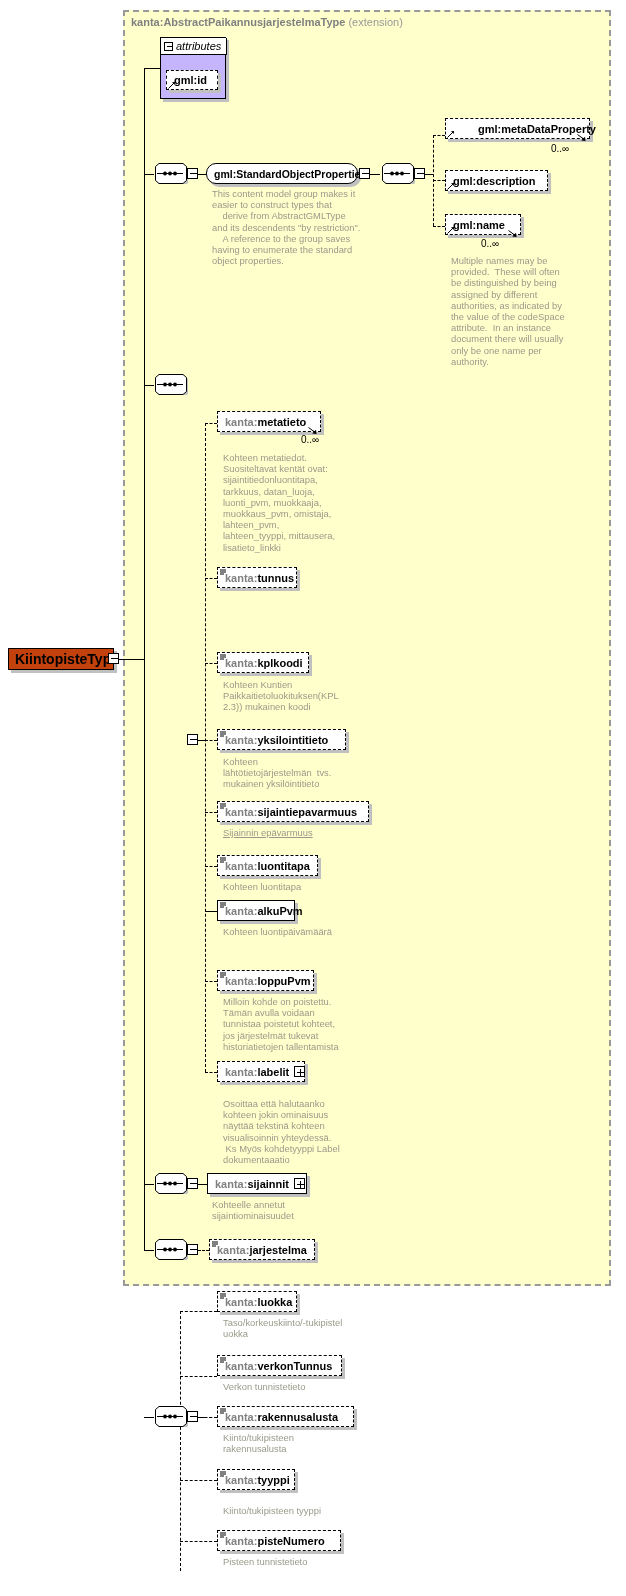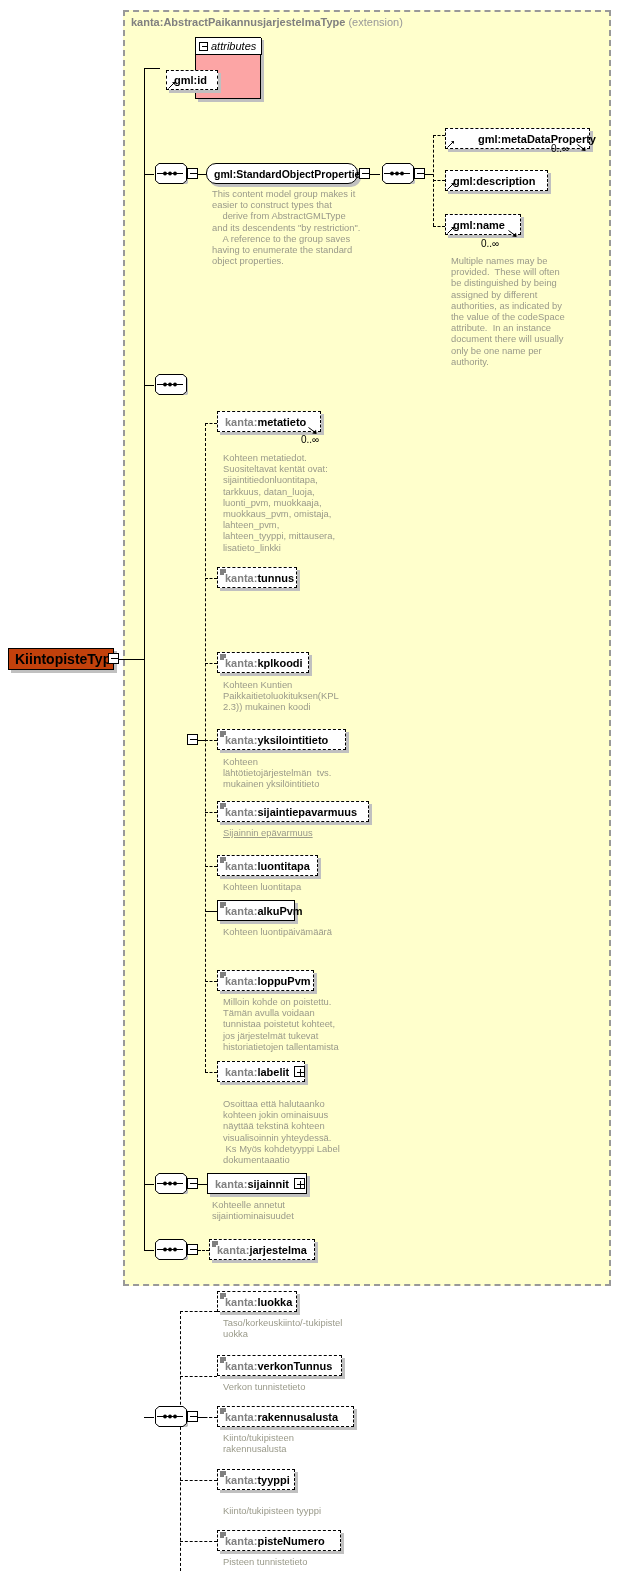--- a/index.html
+++ b/index.html
@@ -113,24 +113,23 @@
   .togglesq:before {
     content:""; position:absolute; left:2px; top:4px; width:7px; height:1px; background:#000;
   }
 
   
   .seq { position: absolute; z-index: 5; width: 36px; height: 21px; }
 
   
   .attrbox {
     position: absolute; z-index: 4;
-    background: #fca5a5;
+    background: #c4b5fd;
     border: 1px solid #000000;
     box-shadow: 3px 3px 0 0 #c0c0c0;
-    margin-left: 35px;
   }
   .attrhdr {
     position:absolute; left:0; top:0;
     height: 17px; display:flex; align-items:center; gap:3px;
     padding: 0 5px 0 3px;
     border-right: 1px solid #000; border-bottom: 1px solid #000;
     background:#fff;
     font-size: 11px; font-style: italic; color:#000;
     white-space: nowrap;
   }
@@ -229,21 +228,21 @@
     <circle cx="13" cy="10.5" r="1.9" fill="#000"></circle>
     <circle cx="18" cy="10.5" r="1.9" fill="#000"></circle>
     <circle cx="23" cy="10.5" r="1.9" fill="#000"></circle>
   </svg>
   <div class="togglesq" style="left:414px; top:168px;"></div>
   <div class="ln h" style="left:425px; top:174px; width:8px;"></div>
 
   <div class="dln v" style="left:433px; top:135px; height:91px;"></div>
 
   <div class="dln h" style="left:433px; top:135px; width:12px;"></div>
-  <div class="ebox optional gmlref" style="left:445px; top:128px; width:145px; height:21px;padding-left:32px;">
+  <div class="ebox optional gmlref" style="left:445px; top:118px; width:145px; height:21px;padding-left:32px;">
     <svg class="refarrow" viewBox="0 0 8 8">
       <path d="M0.5 7.5 L6.5 1.5" stroke="#000" stroke-width="1" fill="none"></path>
       <path d="M4 1.2 L7 1 L6.8 4 Z" fill="#000"></path>
     </svg>
     <span class="nm">gml:metaDataProperty</span>
     <svg class="reparrow" viewBox="0 0 10 8">
       <path d="M0.5 0.5 L8 6" stroke="#000" stroke-width="1" fill="none"></path>
       <path d="M4.2 6.6 L8.6 6.9 L8 2.8 Z" fill="#000"></path>
     </svg>
   </div>

